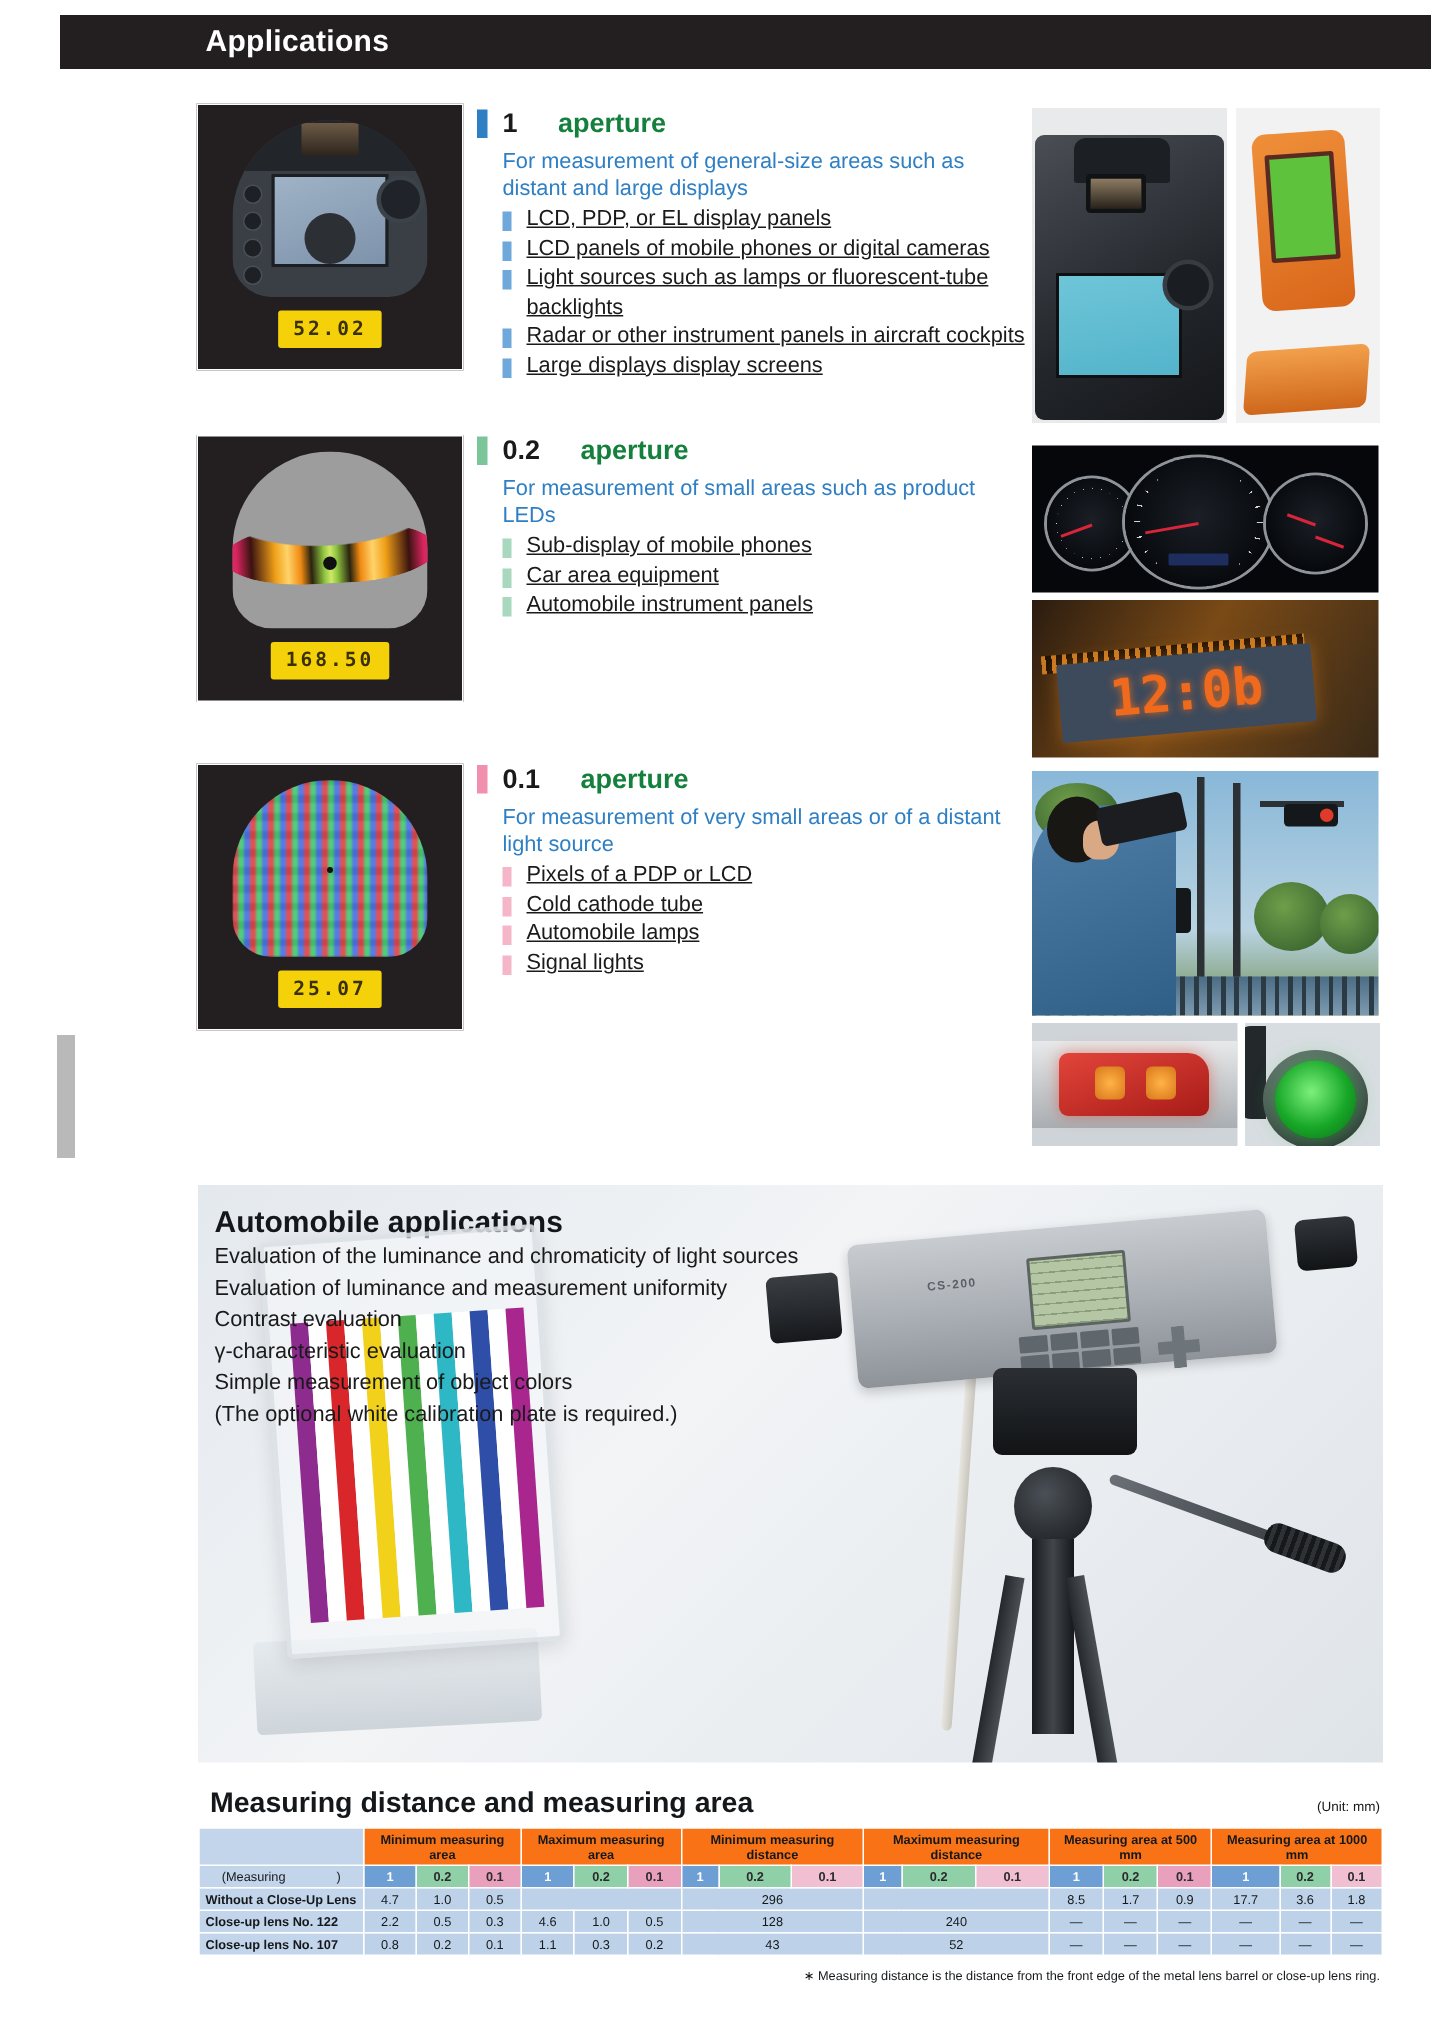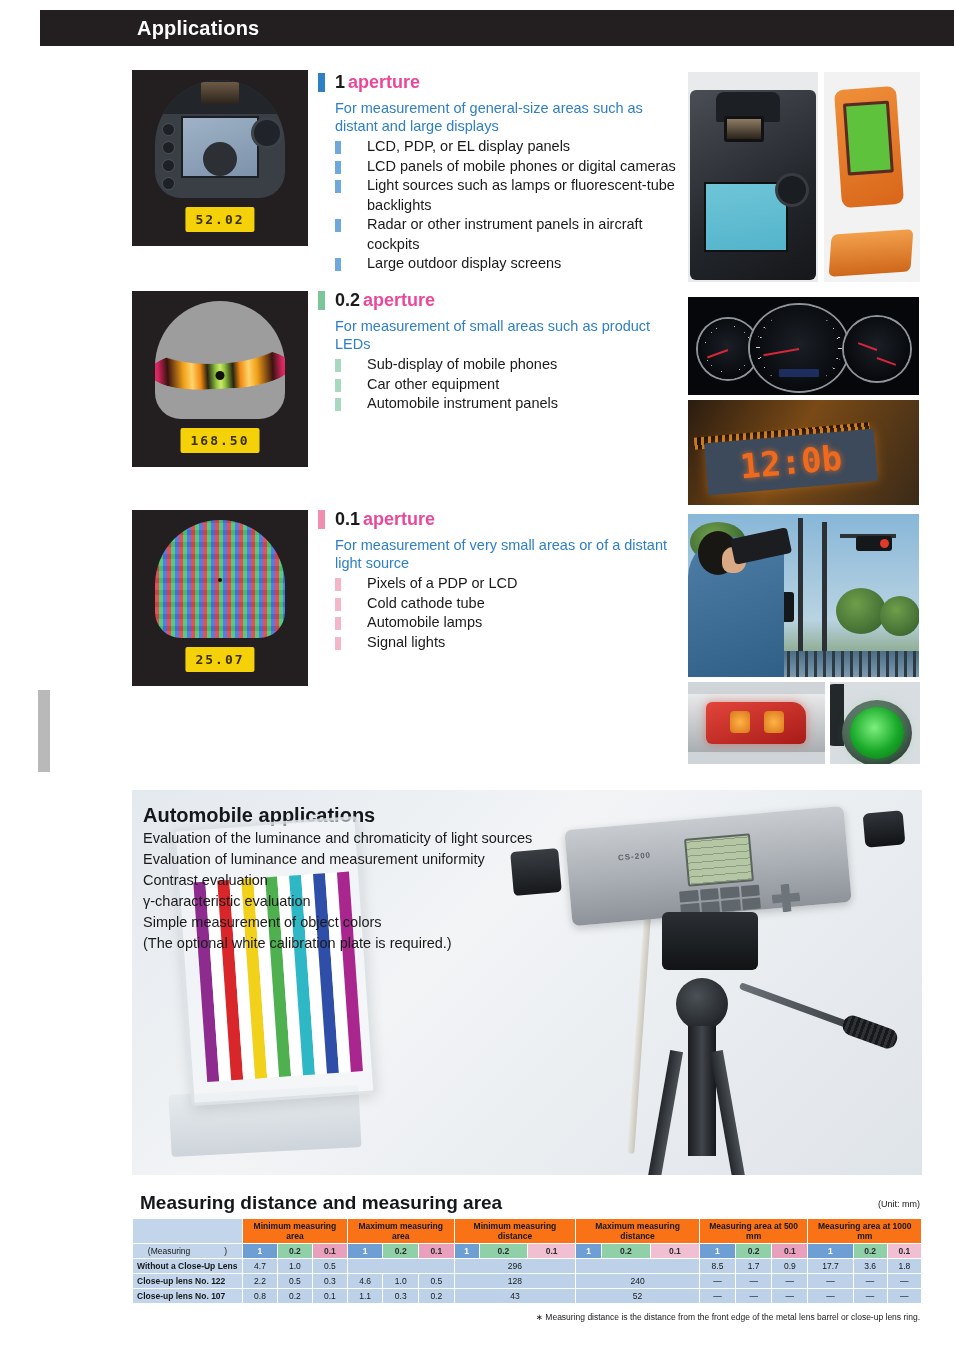--- a/index.html
+++ b/index.html
@@ -134,29 +134,29 @@
     font-family: "DejaVu Sans Mono", monospace;
     font-size: 13px; color: #3a3000; letter-spacing: 2px;
     font-weight: bold;
   }
 
   
   .txt-col { position: absolute; left: 318px; width: 370px; }
   .ap-title { display: flex; align-items: baseline; gap: 0; margin-bottom: 6px; }
   .ap-mark { width: 7px; height: 19px; margin-right: 10px; flex: none; align-self: center; }
   .ap-num { font-size: 18px; font-weight: bold; color: #1a1a1a; }
-  .ap-word { font-size: 18px; font-weight: bold; color: #ec4899; margin-left: 3px; }
+  .ap-word { font-size: 18px; font-weight: bold; color: #15803d; margin-left: 27px; }
   .ap-sub {
     color: #2e7fc4; font-size: 14.5px; line-height: 18px;
     margin: 4px 0 2px 17px; max-width: 340px;
   }
   .ap-list { list-style: none; margin-left: 17px; }
   .ap-list li {
-    position: relative; padding-left: 32px;
-    font-size: 14.5px; line-height: 19.5px; color: #1a1a1a;
+    position: relative; padding-left: 16px;
+    font-size: 14.5px; line-height: 19.5px; color: #1a1a1a; text-decoration: underline;
   }
   .ap-list li::before {
     content: ""; position: absolute; left: 0; top: 4px;
     width: 6px; height: 13px; background: var(--bullet);
   }
 
   
   .photo { position: absolute; overflow: hidden; }
 
   
@@ -516,21 +516,21 @@
     <span class="ap-mark" style="background:#2e7fc4;"></span>
     <span class="ap-num">1</span>
     <span class="ap-word">aperture</span>
   </div>
   <div class="ap-sub">For measurement of general-size areas such as distant and large displays</div>
   <ul class="ap-list" style="--bullet:#6fa8da;">
     <li>LCD, PDP, or EL display panels</li>
     <li>LCD panels of mobile phones or digital cameras</li>
     <li>Light sources such as lamps or fluorescent-tube backlights</li>
     <li>Radar or other instrument panels in aircraft cockpits</li>
-    <li>Large outdoor display screens</li>
+    <li>Large displays display screens</li>
   </ul>
 </div>
 
 <div class="photo ph-dslr" style="left:688px; top:72px; width:130px; height:210px;">
   <div class="dslr-body"></div>
   <div class="dslr-hump" style="left:28px; top:20px;"></div>
   <div class="dslr-vf" style="left:36px; top:44px;"></div>
   <div class="dslr-lcd" style="left:16px; top:110px;"></div>
   <div class="dslr-dial" style="right:12px; top:104px;"></div>
 </div>
@@ -556,21 +556,21 @@
 
 <div class="txt-col" style="top:290px;">
   <div class="ap-title">
     <span class="ap-mark" style="background:#7cc49a;"></span>
     <span class="ap-num">0.2</span>
     <span class="ap-word">aperture</span>
   </div>
   <div class="ap-sub">For measurement of small areas such as product LEDs</div>
   <ul class="ap-list" style="--bullet:#a8d8bd;">
     <li>Sub-display of mobile phones</li>
-    <li>Car other equipment</li>
+    <li>Car area equipment</li>
     <li>Automobile instrument panels</li>
   </ul>
 </div>
 
 <div class="photo ph-cluster" style="left:688px; top:297px; width:231px; height:98px;">
   <div class="gauge" style="left:10px; top:22px; width:60px; height:60px;">
     <div class="gauge-ticks"></div>
     <div class="needle" style="width:22px; transform:rotate(160deg);"></div>
   </div>
   <div class="gauge" style="left:62px; top:8px; width:98px; height:86px;">

